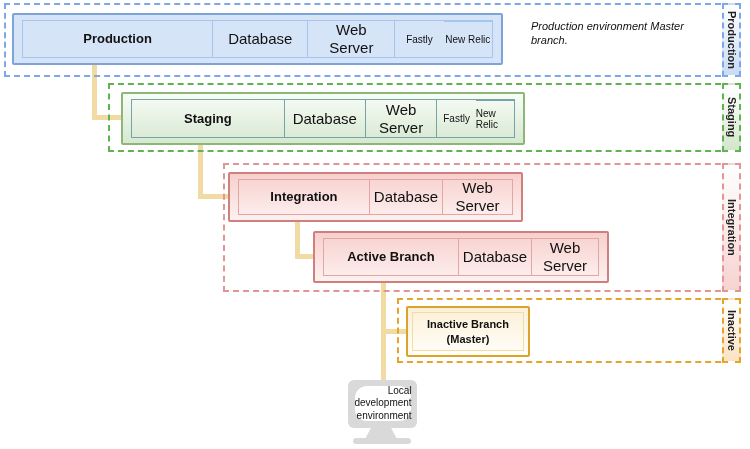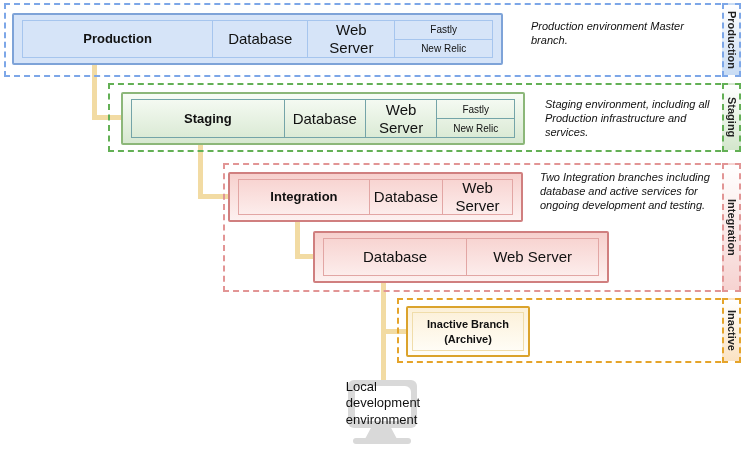--- a/index.html
+++ b/index.html
@@ -35,39 +35,39 @@
   .binteg .inner{border-color:#e2a6a4;}
   .binact .inner{left:4px;right:4px;top:4px;bottom:4px;border-color:#f0ddaa;
                  display:flex;align-items:center;justify-content:center;text-align:center;}
 
   .cell{display:flex;align-items:center;justify-content:center;text-align:center;
         font-size:15px;line-height:1.2;padding:0 4px;}
   .cell.title{font-weight:bold;font-size:13px;}
   .bprod  .cell+.cell,.bprod  .stack{border-left:1px solid #a6c5ee;}
   .bstag  .cell+.cell,.bstag  .stack{border-left:1px solid #74a4a8;}
   .binteg .cell+.cell{border-left:1px solid #e2a6a4;}
-  .stack{display:flex;flex-direction:column;text-align:center;}
+  .stack{display:flex;}
   .srow{flex:1;display:flex;align-items:center;justify-content:center;font-size:10px;}
   .bprod .srow+.srow{border-top:1px solid #a6c5ee;}
   .bstag .srow+.srow{border-top:1px solid #74a4a8;}
 
   .inact-title{font-weight:bold;font-size:11px;line-height:1.3;}
 
   
   .desc{position:absolute;font-size:11px;line-height:14px;z-index:4;font-style:italic;}
 
   
   .conn{position:absolute;background:#f2dba3;z-index:1;}
 
   
   .mon-body{position:absolute;left:348px;top:380px;width:69px;height:48px;
             background:#d9d9d9;border-radius:6px;z-index:4;}
   .mon-screen{position:absolute;left:7px;top:6px;right:6px;bottom:7px;background:#ffffff;
-              border-radius:6px;display:flex;align-items:center;justify-content:center;
-              text-align:left;font-size:13px;line-height:1.25;}
+              border-radius:12px;display:flex;align-items:center;justify-content:center;
+              text-align:right;font-size:10px;line-height:1.25;}
   .mon-neck{position:absolute;left:365px;top:427px;width:32px;height:12px;background:#d9d9d9;
             clip-path:polygon(20% 0,80% 0,100% 100%,0 100%);z-index:4;}
   .mon-base{position:absolute;left:353px;top:438px;width:58px;height:6px;background:#d9d9d9;
             border-radius:3px;z-index:4;}
 </style>
 </head>
 <body>
 
 <div class="canvas">
 
@@ -107,52 +107,51 @@
     <div class="inner">
       <div class="cell title" style="flex:156;">Staging</div>
       <div class="cell" style="flex:78;">Database</div>
       <div class="cell" style="flex:68;">Web Server</div>
       <div class="stack" style="flex:83;">
         <div class="srow">Fastly</div>
         <div class="srow">New Relic</div>
       </div>
     </div>
   </div>
-  <div class="desc" style="left:545px;top:97px;width:184px;">Staging environment, including all Production infrastructure and services.</div>
 
   <div class="zone integ" style="left:223px;top:163px;width:514px;height:125px;">
     <div class="tab">
       <span>Integration</span>
     </div>
   </div>
   <div class="envbox binteg" style="left:228px;top:172px;width:291px;height:46px;">
     <div class="inner">
       <div class="cell title" style="flex:140;">Integration</div>
       <div class="cell" style="flex:69;">Database</div>
       <div class="cell" style="flex:70;">Web Server</div>
     </div>
   </div>
   <div class="envbox binteg" style="left:313px;top:231px;width:292px;height:48px;">
     <div class="inner">
+      <div class="cell title" style="flex:141;">Active Branch</div>
       <div class="cell" style="flex:71;">Database</div>
       <div class="cell" style="flex:65;">Web Server</div>
     </div>
   </div>
-  <div class="desc" style="left:540px;top:170px;width:182px;">Two Integration branches including database and active services for ongoing development and testing.</div>
 
   <div class="zone inact" style="left:397px;top:298px;width:340px;height:61px;">
     <div class="tab">
       <span>Inactive</span>
     </div>
   </div>
   <div class="envbox binact" style="left:406px;top:306px;width:120px;height:47px;">
     <div class="inner">
       <div class="inact-title">
         <div>Inactive Branch</div>
-        <div>(Archive)</div>
+        <div>(Master)</div>
       </div>
     </div>
   </div>
 
   <div class="mon-body">
     <div class="mon-screen">Local development environment</div>
   </div>
   <div class="mon-neck"></div>
   <div class="mon-base"></div>
 

